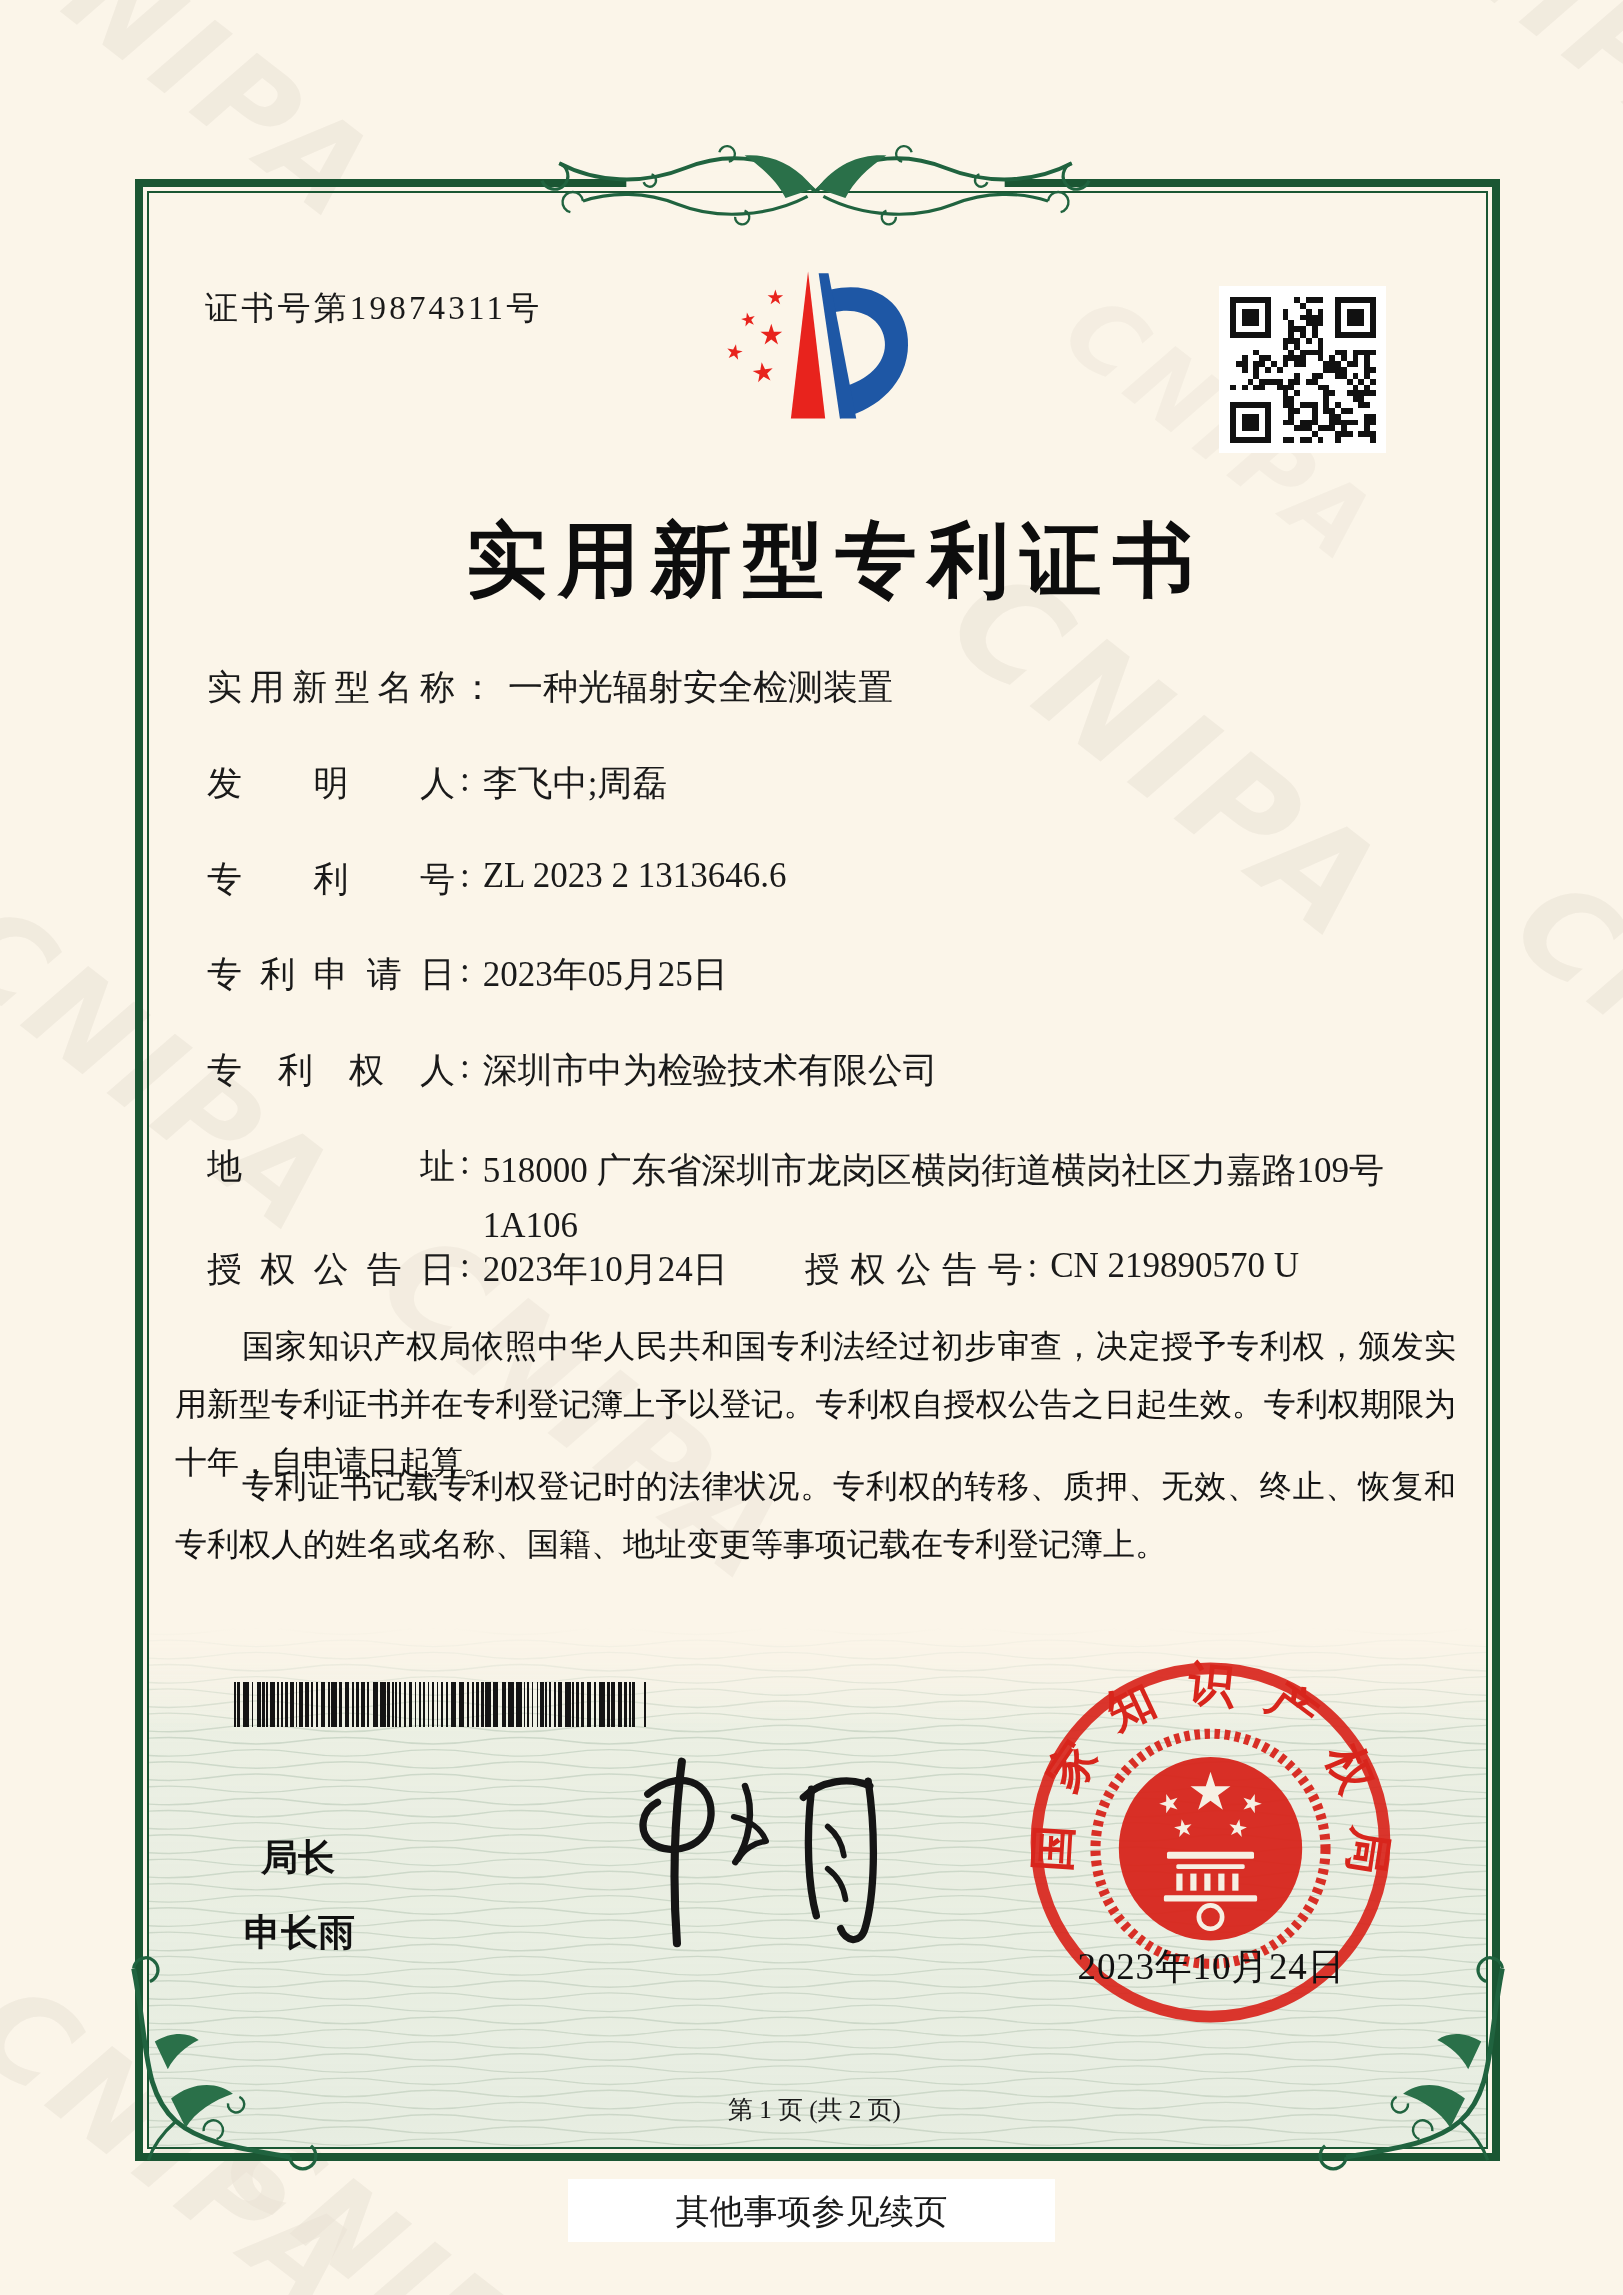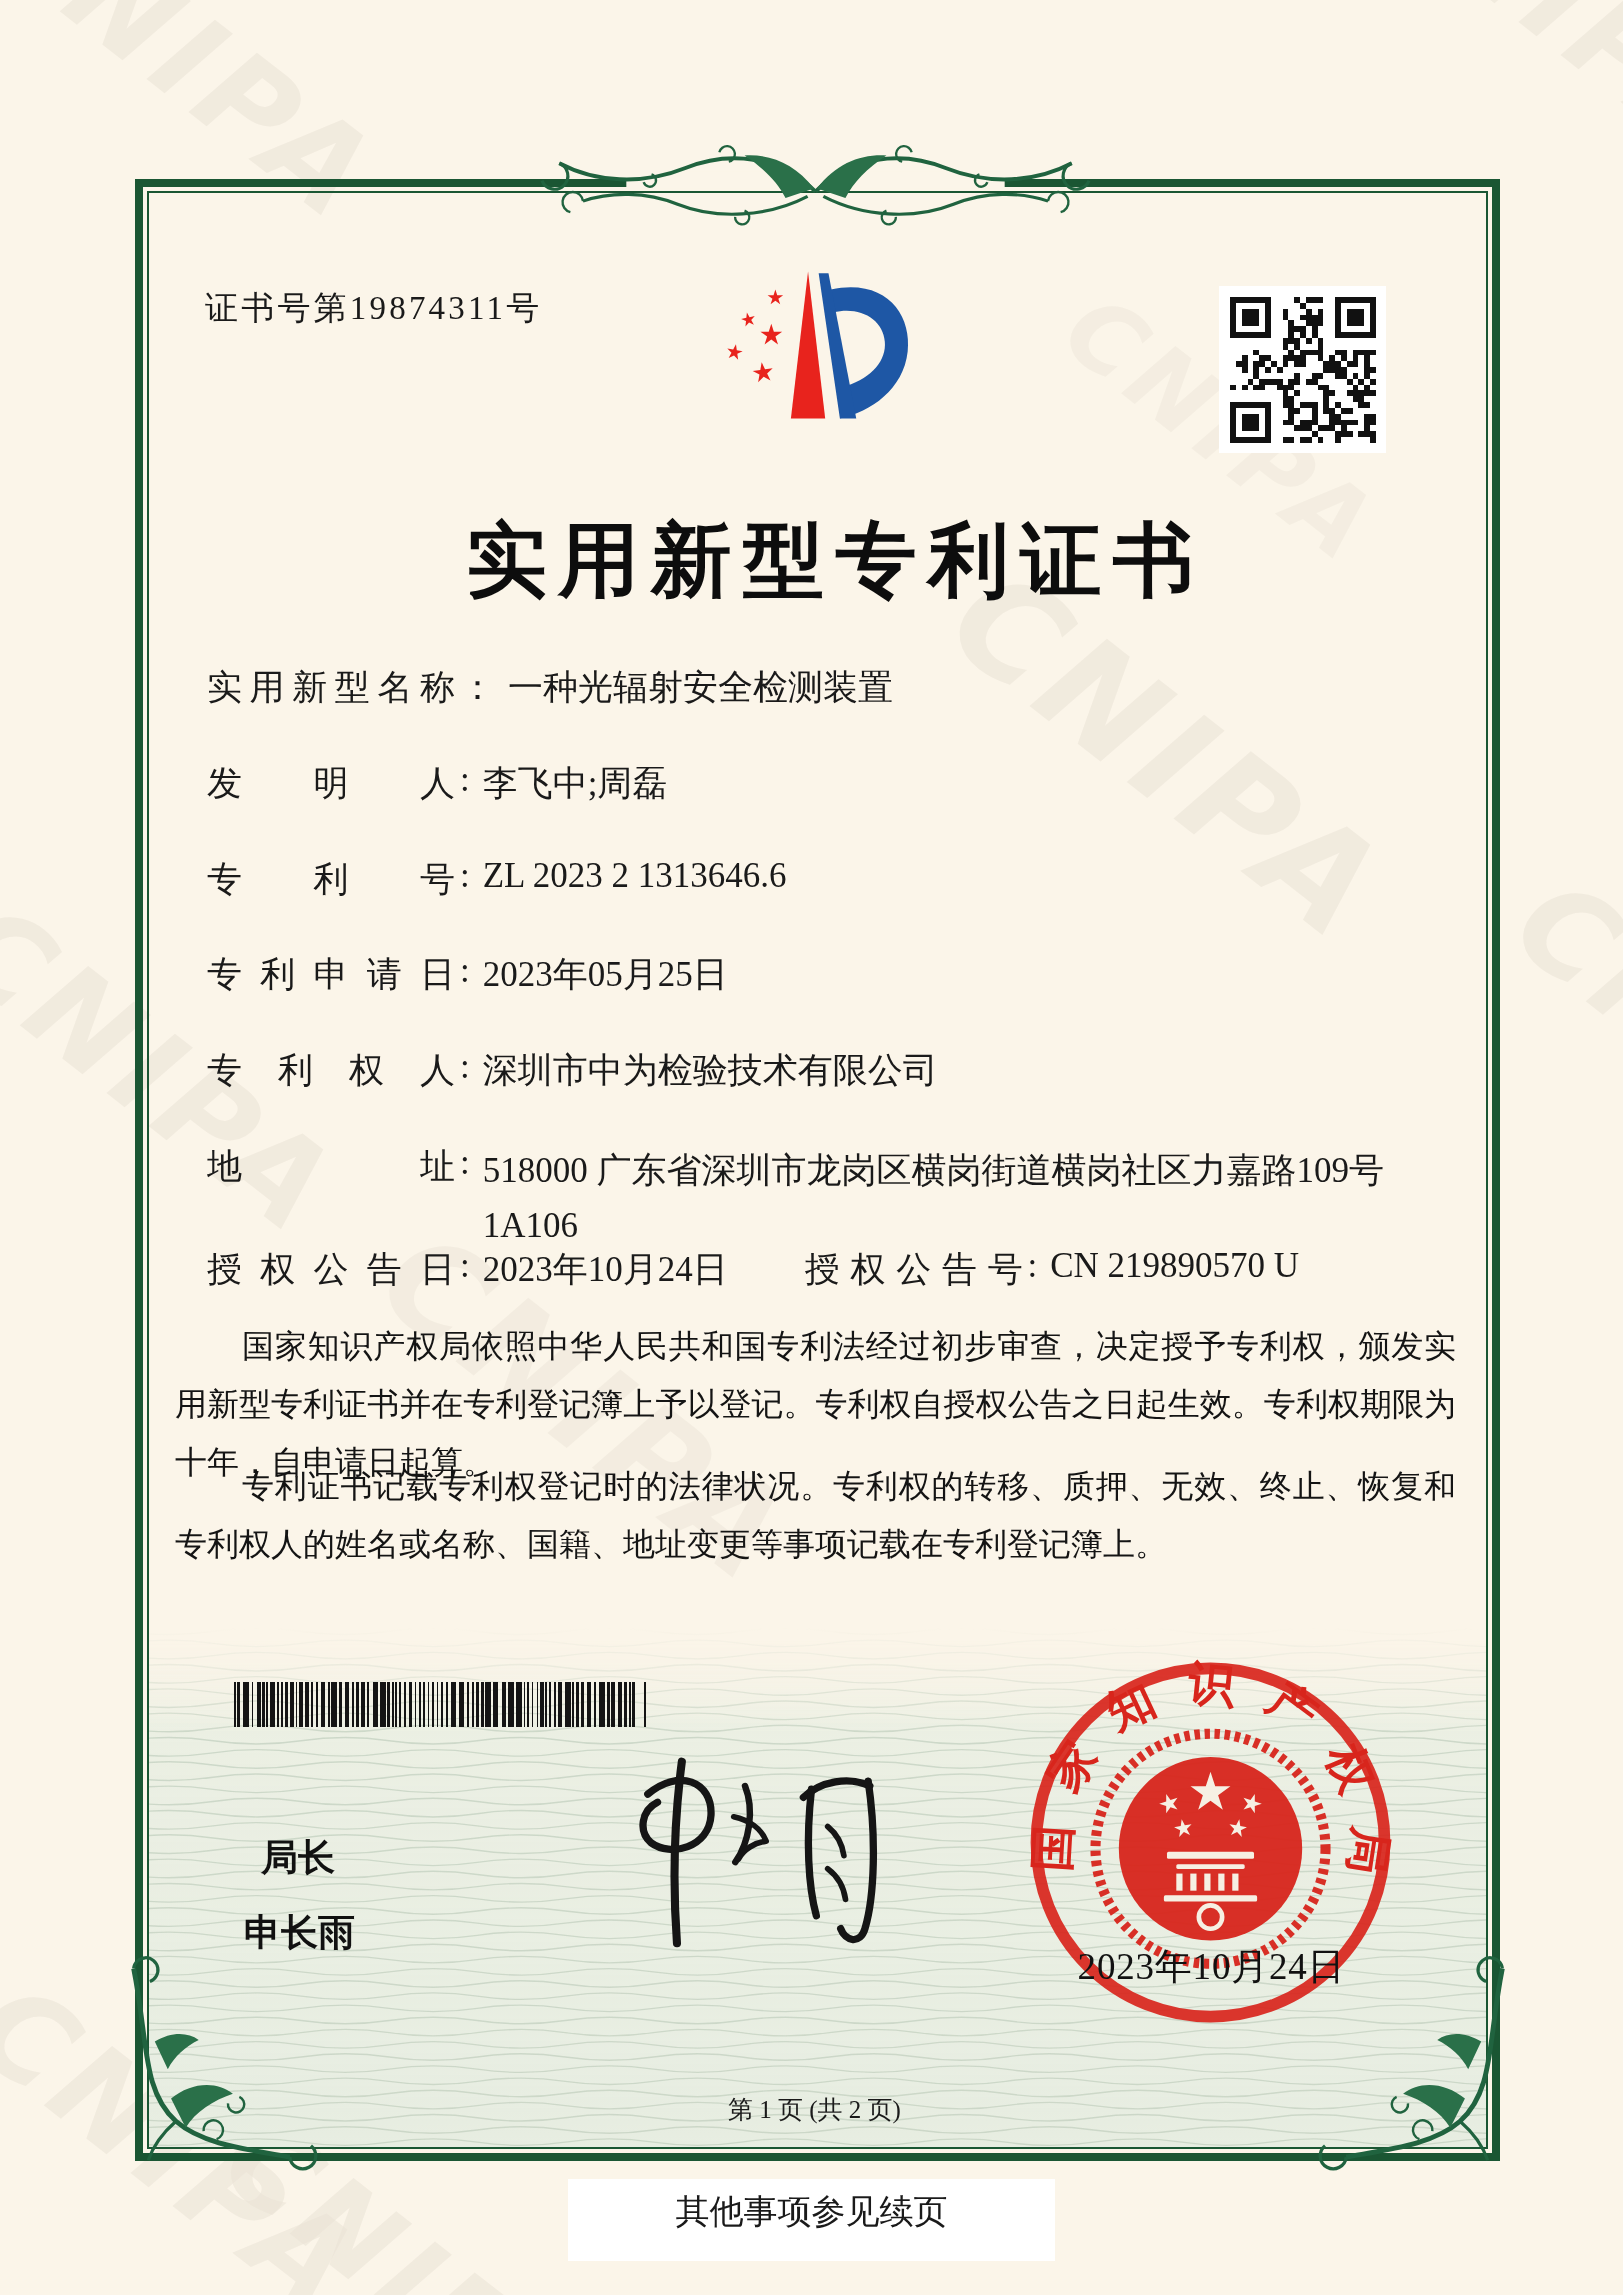--- a/index.html
+++ b/index.html
@@ -45,21 +45,21 @@
   .barcode svg{width:100%;height:100%;}
   
   .signer{position:absolute;left:244px;font-size:37px;font-weight:bold;
           font-family:"Liberation Sans","DejaVu Sans",sans-serif;color:#111;}
   .signature{position:absolute;left:560px;top:1739px;width:349px;height:235px;}
   
   .seal{position:absolute;left:1024px;top:1656px;width:373px;height:373px;}
   .sealdate{position:absolute;left:1049px;top:1942px;width:325px;text-align:center;
             font-size:37px;color:#111;letter-spacing:0.8px;z-index:6;}
   .pageind{position:absolute;left:135px;top:2093px;width:1359px;text-align:center;font-size:25px;}
-  .contnote{position:absolute;left:568px;top:2179px;width:487px;height:82px;background:#ffffff;
+  .contnote{position:absolute;left:568px;top:2179px;width:487px;height:63px;background:#ffffff;
             text-align:center;line-height:65px;font-size:34px;}
   .hiddendefs{position:absolute;width:0;height:0;overflow:hidden;}
 </style>
 </head>
 <body>
 
 <svg class="hiddendefs" aria-hidden="true">
   <defs>
     <path id="star5" d="M0,-1 L0.2245,-0.309 L0.951,-0.309 L0.363,0.118 L0.588,0.809 L0,0.382 L-0.588,0.809 L-0.363,0.118 L-0.951,-0.309 L-0.2245,-0.309 Z"></path>
   </defs>

